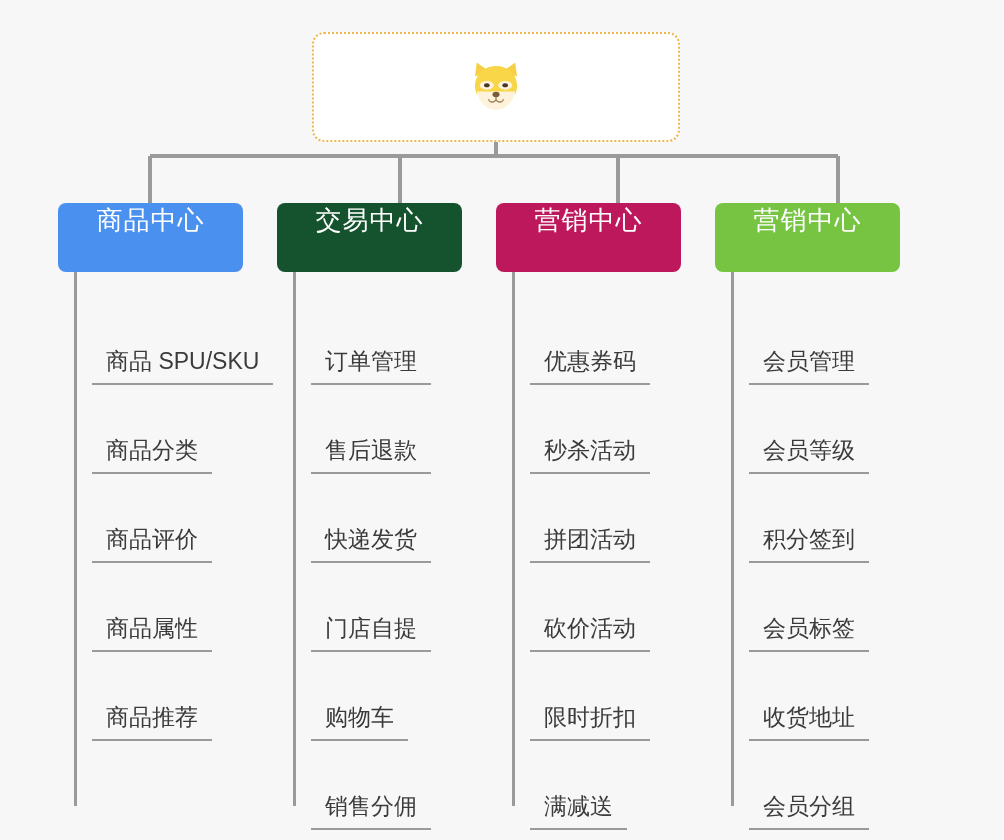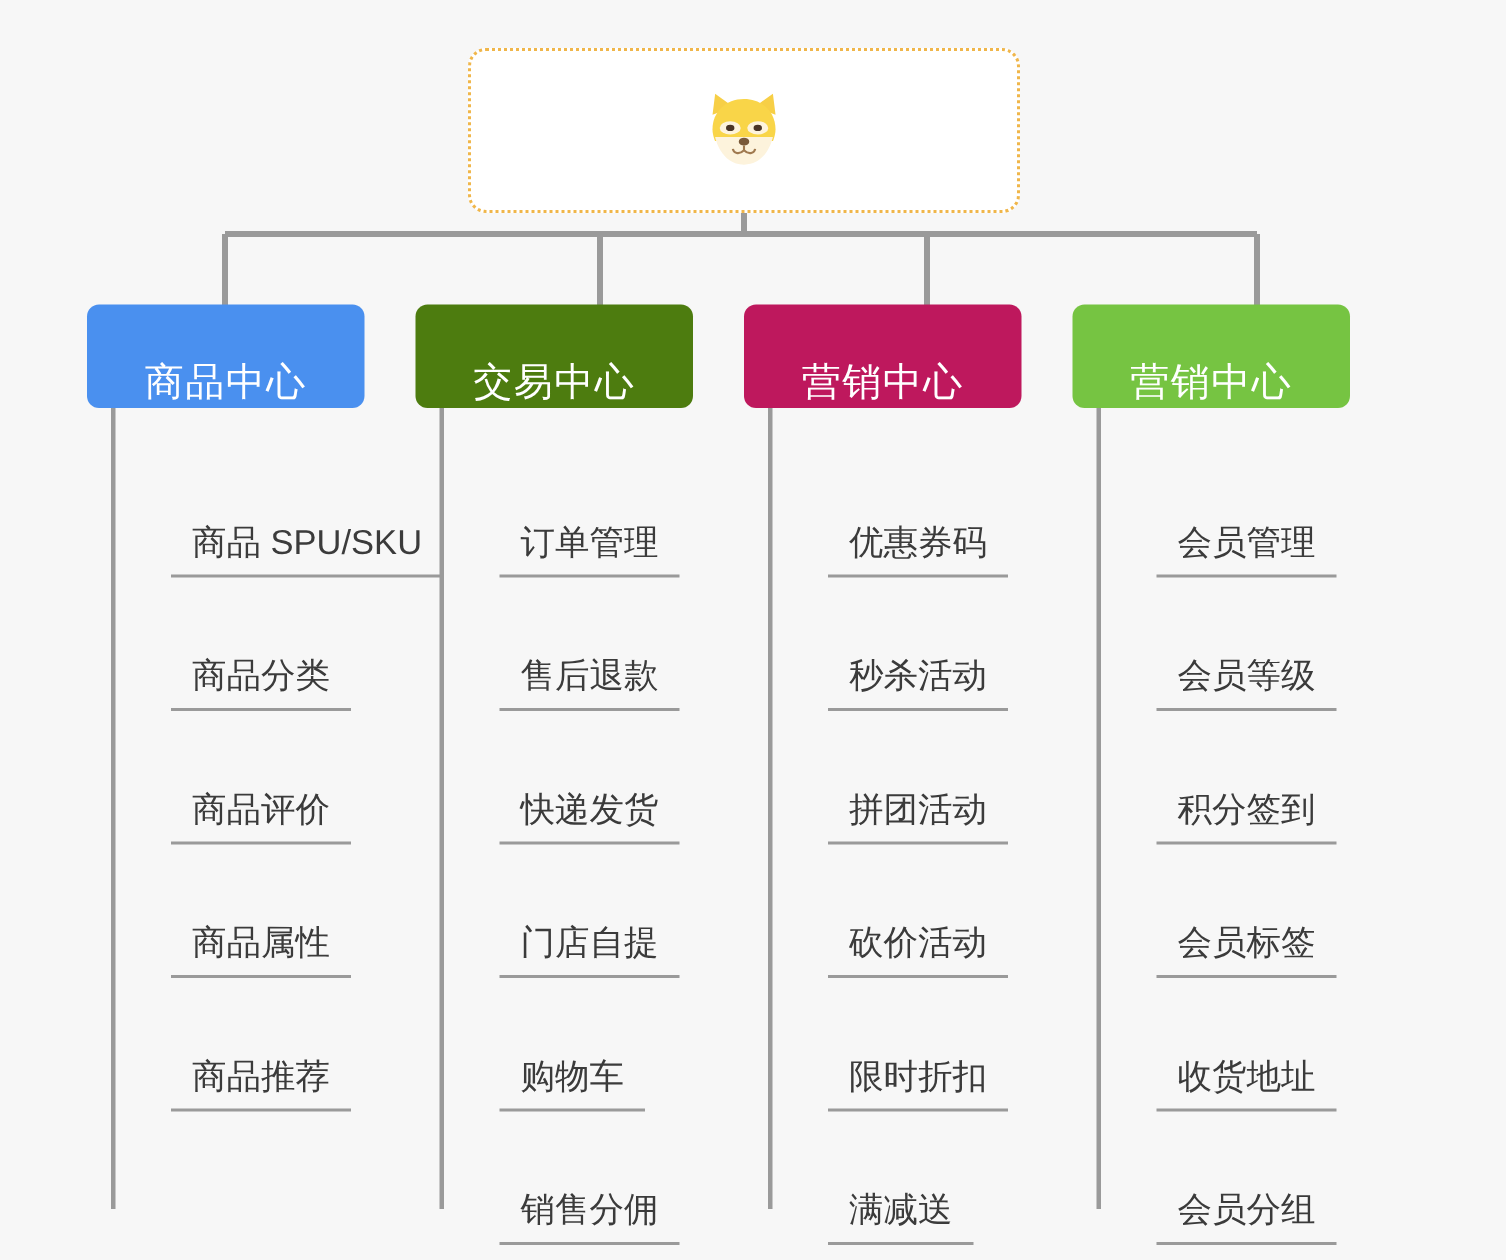--- a/index.html
+++ b/index.html
@@ -75,21 +75,21 @@
   .column.col-0 { margin-left: 58px; }
   .column.col-1 { margin-left: 0px; }
   .column.col-2 { margin-left: 0px; }
   .column.col-3 { margin-left: 0px; }
 
   .cat-header {
     width: 185px;
     height: 69px;
     border-radius: 8px;
     display: flex;
-    align-items: flex-end;
+    align-items: flex-start;
     justify-content: center;
     color: #ffffff;
     font-size: 26px;
     letter-spacing: 1px;
     white-space: nowrap;
   }
 
   
   .col-body {
     position: relative;
@@ -104,21 +104,21 @@
     top: 0;
     width: 3px;
     background: #9a9a9a;
   }
 
   .leaf {
     position: relative;
     height: 89px;
     display: flex;
     align-items: flex-end;
-    padding-left: 40px;
+    padding-left: 18px;
   }
   .leaf-label {
     font-size: 23px;
     color: #3b3b3b;
     line-height: 1.1;
     padding: 0 14px 9px 14px;
     border-bottom: 2px solid #9a9a9a;
     white-space: nowrap;
   }
 </style>
@@ -161,21 +161,21 @@
         <div class="leaf">
           <span class="leaf-label">商品属性</span>
         </div>
         <div class="leaf">
           <span class="leaf-label">商品推荐</span>
         </div>
       </div>
     </div>
 
     <div class="column col-1">
-      <div class="cat-header" style="background:#4d7c0f">
+      <div class="cat-header" style="background:#14532d">
         <span>交易中心</span>
       </div>
       <div class="col-body">
         <div class="col-spine" style="height:534px"></div>
         <div class="leaf">
           <span class="leaf-label">订单管理</span>
         </div>
         <div class="leaf">
           <span class="leaf-label">售后退款</span>
         </div>

